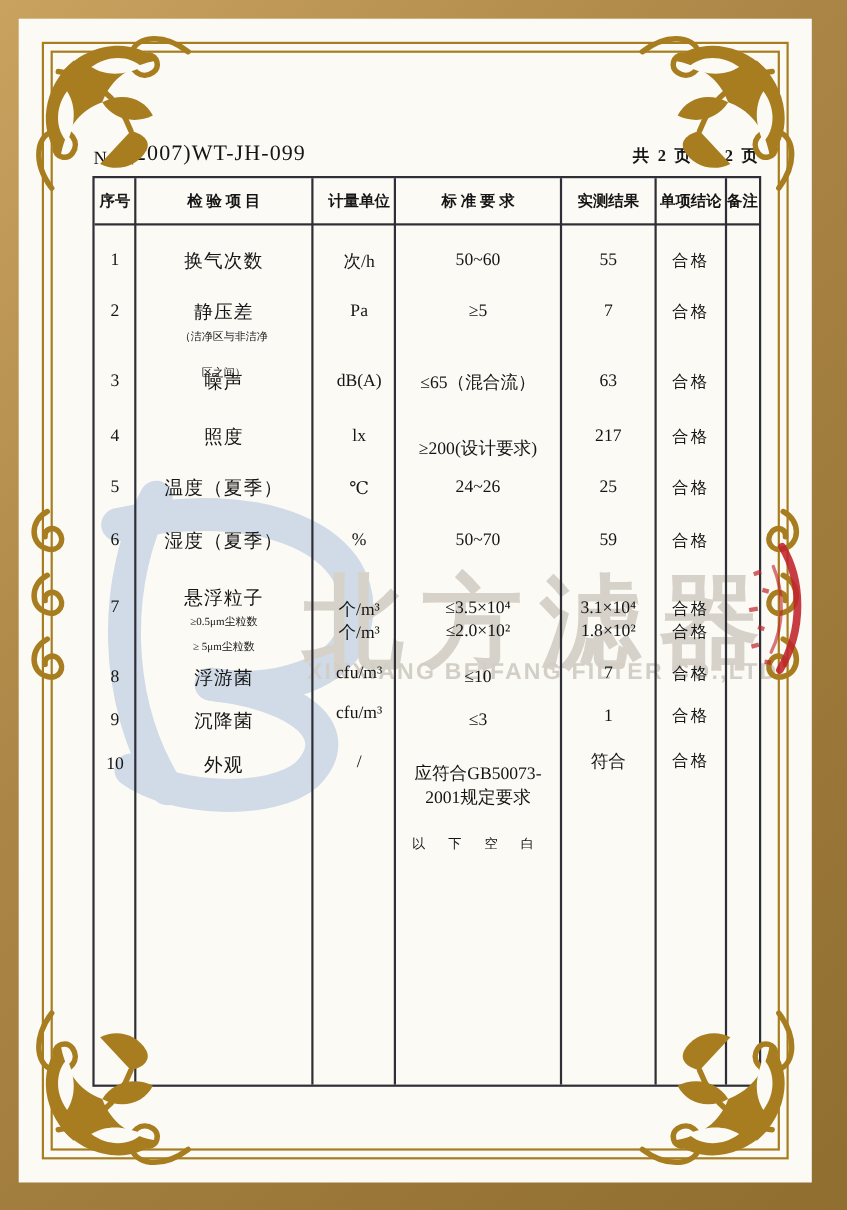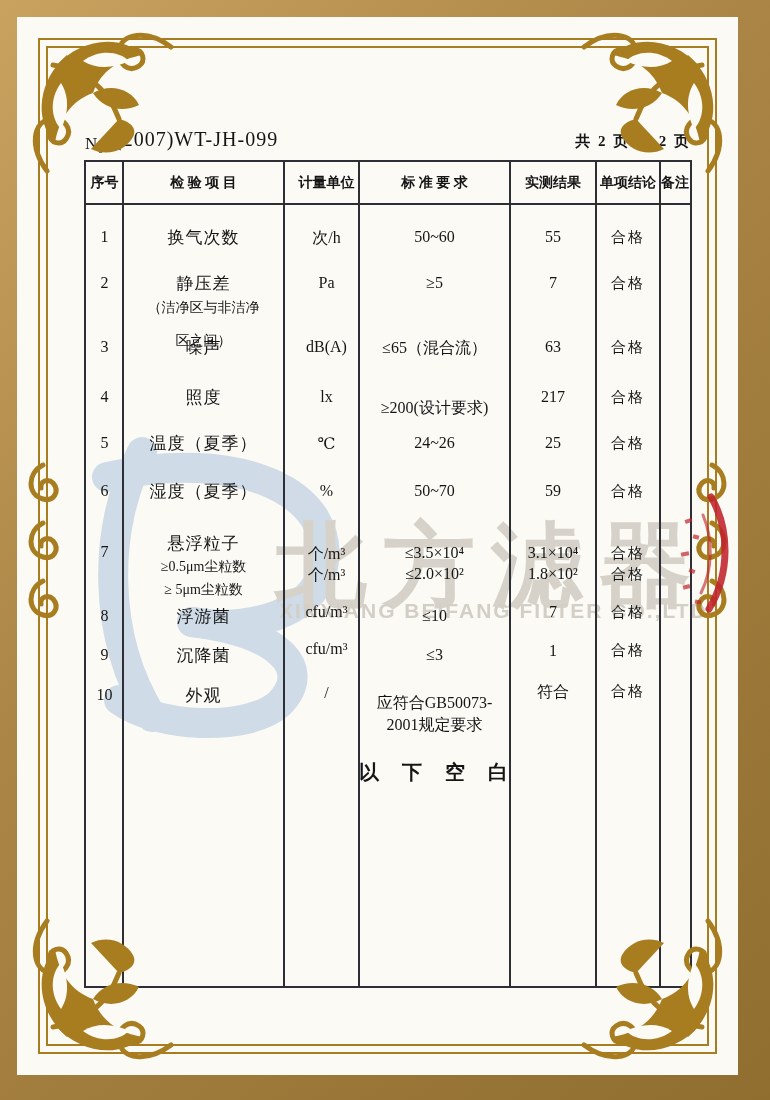--- a/index.html
+++ b/index.html
@@ -26,22 +26,22 @@
   .vl{position:absolute;top:0;bottom:0;width:1.5px;background:#2e2e36;}
   .hsep{position:absolute;left:0;right:0;top:41px;height:1.5px;background:#2e2e36;}
   .cell{position:absolute;text-align:center;white-space:nowrap;}
   .c0{left:0;width:37px}.c1{left:37px;width:161px}.c2{left:198px;width:85px}
   .c3{left:273px;width:151px}.c4{left:424px;width:86px}.c5{left:510px;width:64px}
   .c6{left:574px;width:30px}
   .hdr{top:12px;font-weight:bold;font-size:14px;}
   .it{font-size:17px;letter-spacing:1px;}
   .nm{font-size:16px;}
   .ok{font-size:15px;letter-spacing:2px;}
-  .sub{font-size:14px;letter-spacing:0;}
-  .blank{font-size:20px;letter-spacing:9px;font-weight:bold;}
+  .sub{font-size:10px;letter-spacing:0;}
+  .blank{font-size:12px;letter-spacing:9px;font-weight:normal;}
   .seal{position:absolute;left:620px;top:440px;z-index:4;opacity:.88;}
 </style>
 </head>
 <body>
 
 <div class="page">
   <div class="paper">
 
     <svg class="frame" width="721" height="1058" viewBox="0 0 721 1058">
       <defs>

